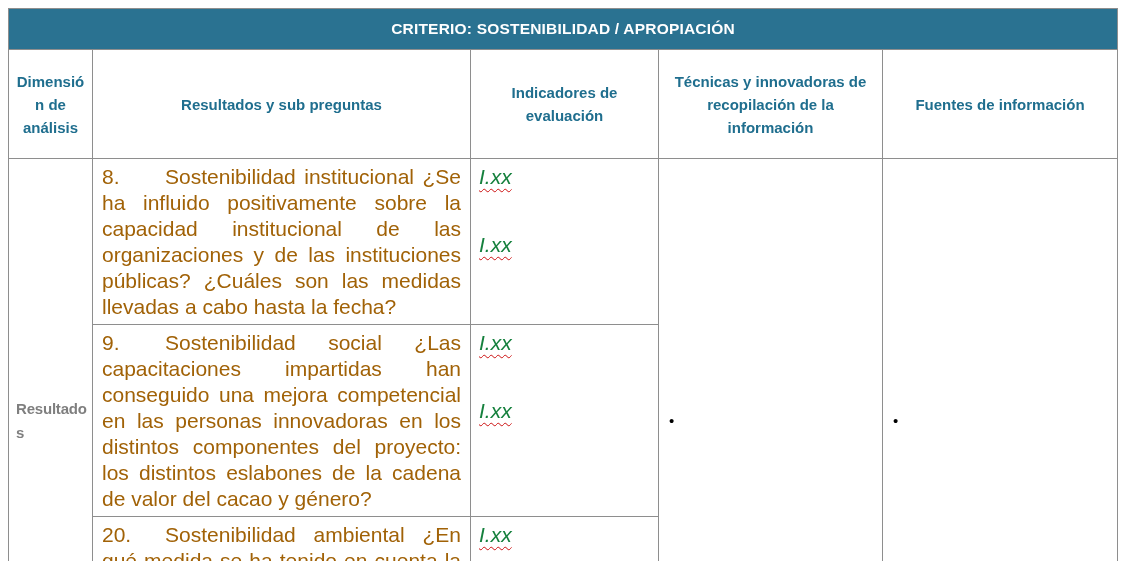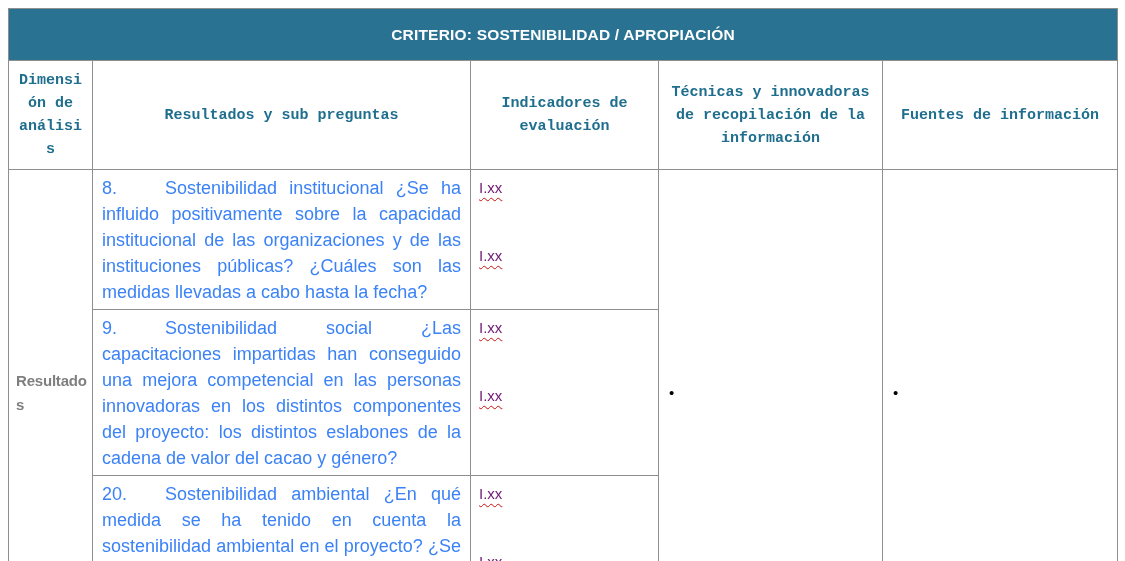--- a/index.html
+++ b/index.html
@@ -21,22 +21,22 @@
     top: 8px;
     width: 1109px;
     border-collapse: collapse;
     table-layout: fixed;
   }
   .eval-table td, .eval-table th {
     border: 1px solid #8e8e8e;
     box-sizing: border-box;
     overflow: hidden;
   }
-  .r-title { height: 52px; }
-  .r-head  { height: 109px; font-family: Liberation Mono, monospace; }
+  .r-title { height: 41px; }
+  .r-head  { height: 109px; }
   .r-q1    { height: 140px; }
   .r-q2    { height: 132px; }
   .r-q3    { height: 131px; }
 
   .title-cell {
     background: #2a7291;
     border-color: #1f5f7a;
     color: #ffffff;
     font-weight: bold;
     font-size: 15.5px;
@@ -64,35 +64,36 @@
     vertical-align: middle;
     text-align: left;
     padding: 4px 4px 4px 7px;
     overflow-wrap: break-word;
     letter-spacing: -0.2px;
     hyphens: none;
   }
   .q-cell {
     vertical-align: top;
     padding: 5px 9px 4px 9px;
-    font-size: 18px;
+    font-size: 21px;
     line-height: 26px;
-    color: #3b82f6;
+    color: #a16207;
     text-align: justify;
   }
   .q-num {
     display: inline-block;
     width: 63px;
   }
   .ind-cell {
     vertical-align: top;
     padding: 6px 6px 4px 8px;
-    font-size: 15px;
+    font-size: 21px;
     line-height: 24px;
-    color: #701a75;
+    color: #15803d;
+    font-style: italic;
   }
   .ind {
     text-decoration: underline wavy #cc1111 1px;
     text-underline-offset: 4px;
     width: max-content;
   }
   .ind + .ind { margin-top: 44px; }
   .bullet-cell {
     vertical-align: middle;
     text-align: left;

